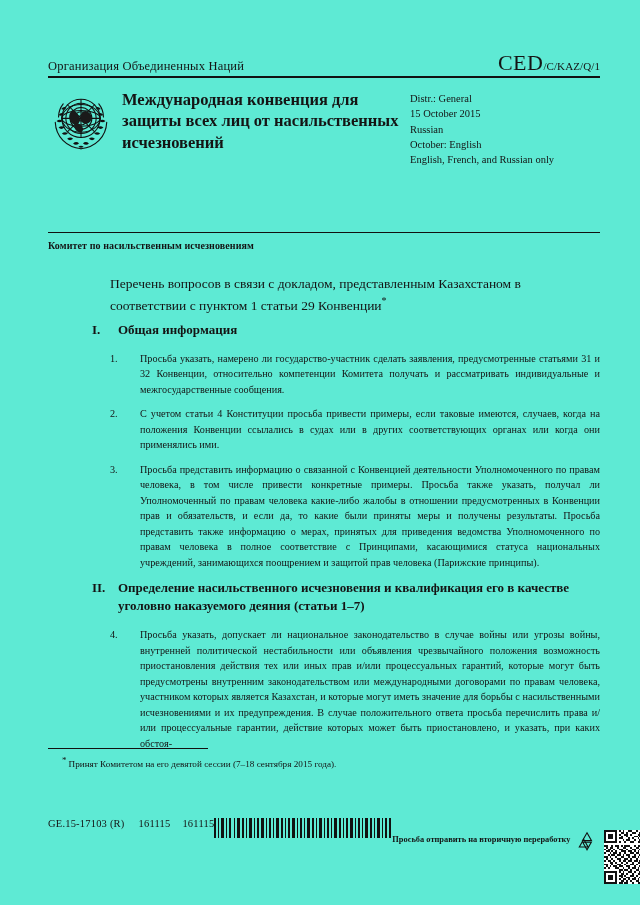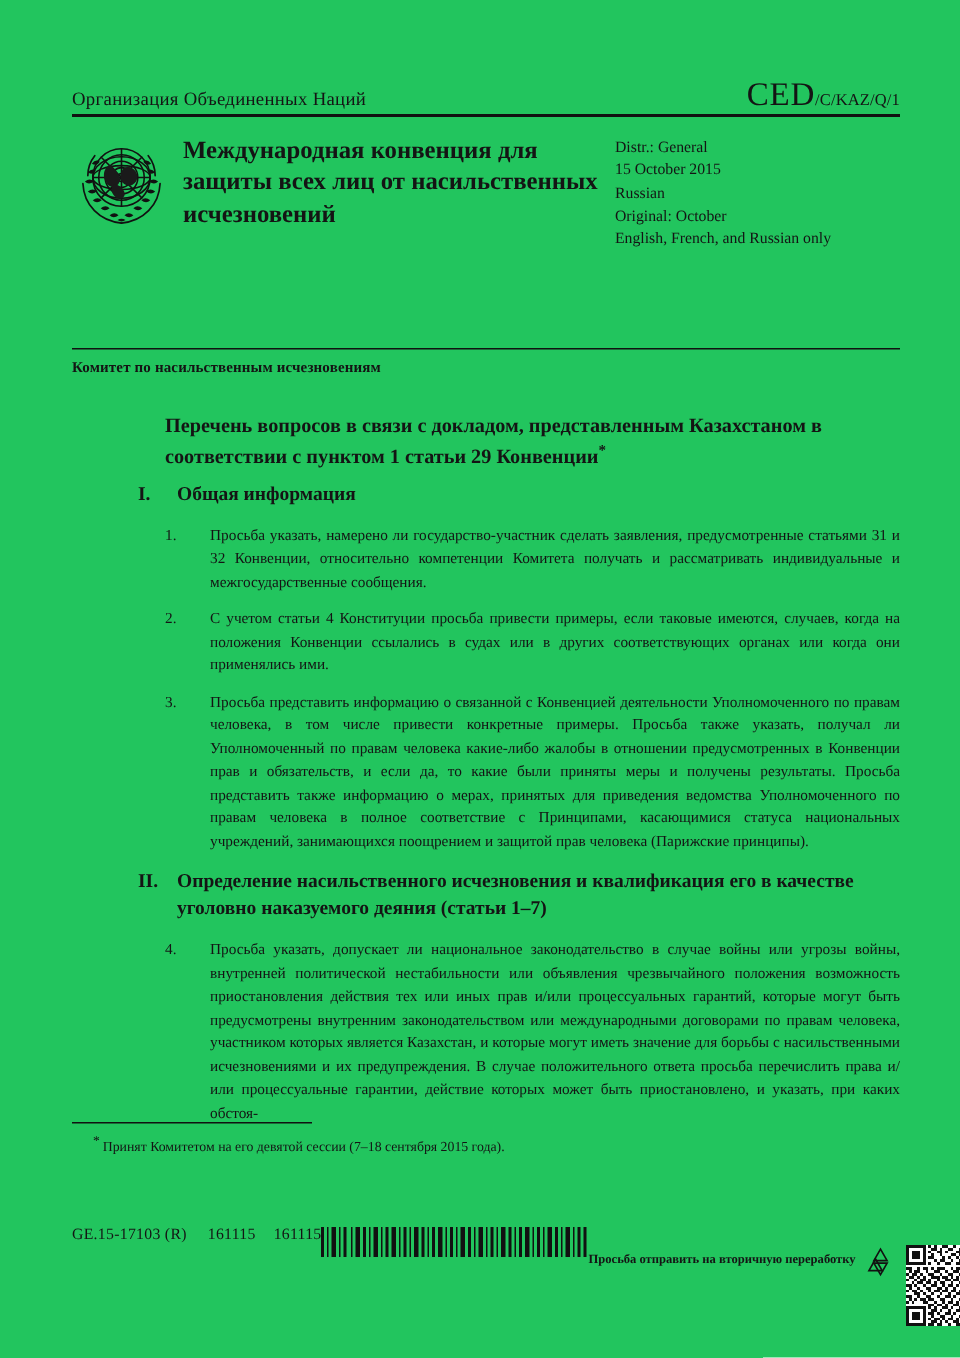--- a/index.html
+++ b/index.html
@@ -9,21 +9,21 @@
     background: #ffffff;
   }
   body {
     font-family: "Liberation Serif", "DejaVu Serif", serif;
     color: #141414;
   }
   .page {
     position: relative;
     width: 640px;
     height: 905px;
-    background: #22c55e;
+    background: #5eead4;
     overflow: hidden;
     box-sizing: border-box;
   }
   .sheet {
     position: absolute;
     left: 48px;
     top: 52px;
     width: 552px;
   }
 
@@ -105,21 +105,21 @@
     padding-top: 7px;
     letter-spacing: 0.1px;
   }
 
   
   .body-area {
     padding-left: 62px;
     padding-top: 24px;
   }
   .doc-title {
-    font-weight: bold;
+    font-weight: normal;
     font-size: 13.5px;
     line-height: 1.40;
     margin-bottom: 4px;
   }
   .doc-title .star {
     font-size: 10px;
     vertical-align: super;
   }
 
   .section-head {
@@ -275,21 +275,21 @@
           </g>
         </svg>
       </div>
 
       <div class="conv-title">Международная конвенция для защиты всех лиц от насильственных исчезновений</div>
 
       <div class="distr">
         <div>Distr.: General</div>
         <div>15 October 2015</div>
         <div>Russian</div>
-        <div>Original: October</div>
+        <div>October: English</div>
         <div>English, French, and Russian only</div>
       </div>
     </div>
 
     <div class="hdr-gap"></div>
     <div class="rule-thin"></div>
 
     <div class="committee">Комитет по насильственным исчезновениям</div>
 
     <div class="body-area">

